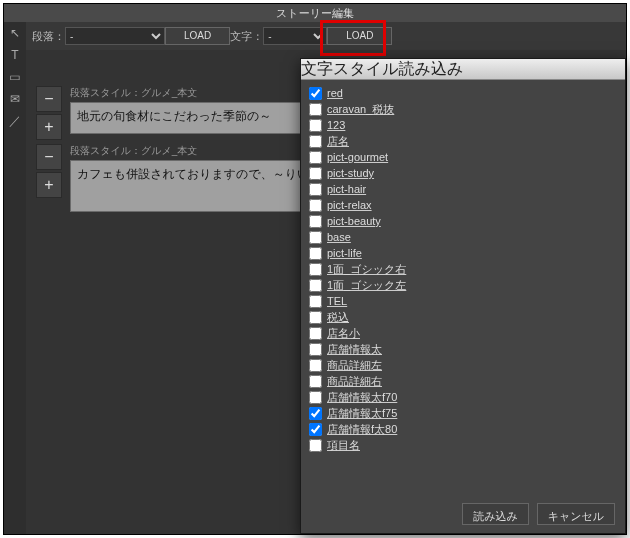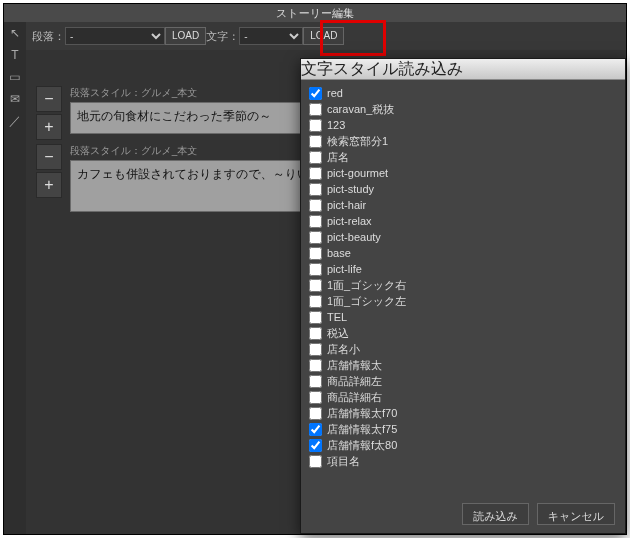--- a/index.html
+++ b/index.html
@@ -4,38 +4,38 @@
 <style>
   html,body{margin:0;padding:0;width:630px;height:538px;background:#fff;font-family:"Hiragino Kaku Gothic ProN","Meiryo",sans-serif;font-size:11px;color:#ccc;overflow:hidden;}
   .frame{position:absolute;left:3px;top:3px;width:624px;height:532px;box-sizing:border-box;border:1px solid #000;background:#333;}
   .titlebar{position:absolute;left:0;top:0;right:0;height:18px;background:#4a4a4a;color:#ddd;text-align:center;line-height:18px;font-size:11px;}
   .leftrail{position:absolute;left:0;top:18px;width:22px;bottom:0;background:#2e2e2e;border-right:1px solid #1e1e1e;}
   .leftrail div{width:22px;height:22px;display:flex;align-items:center;justify-content:center;color:#aaa;font-size:12px;}
   .toolbar{position:absolute;left:22px;top:18px;right:0;height:28px;background:#383838;display:flex;align-items:center;padding:0 6px;gap:0;color:#bbb;}
   .toolbar select{background:#2d2d2d;color:#ccc;border:1px solid #555;height:18px;font-size:10px;}
   .sel-para{width:100px;}
   .sel-char{width:64px;}
-  .btn{background:#3e3e3e;border:1px solid #666;color:#ddd;height:18px;font-size:10px;padding:0 6px;line-height:16px;cursor:pointer;}
+  .btn{background:#3e3e3e;border:1px solid #666;color:#ddd;height:18px;font-size:10px;padding:0 18px;line-height:16px;cursor:pointer;}
   .redbox{position:absolute;border:3px solid #e00000;pointer-events:none;}
   .content{position:absolute;left:22px;top:46px;right:0;bottom:0;background:#333;}
   .block{position:absolute;left:10px;right:14px;}
   .blk1{top:36px;}
   .blk2{top:94px;}
   .sq{width:24px;height:24px;background:#444;border:1px solid #2a2a2a;color:#ddd;display:flex;align-items:center;justify-content:center;font-size:16px;position:absolute;left:0;}
   .sq.minus{top:0;}
   .sq.plus{top:28px;}
   .story{position:absolute;left:34px;right:0;top:0;}
   .stylelab{font-size:10px;color:#9a9a9a;margin-bottom:2px;}
   .textbody{background:#a0a0a0;color:#111;border:1px solid #6a6a6a;padding:5px 6px;font-size:12px;line-height:1.45;}
   .textbody.short{height:20px;overflow:hidden;}
   .textbody.tall{height:40px;overflow:hidden;}
   
   .modal{position:absolute;left:296px;top:54px;width:324px;height:474px;background:#444;border:1px solid #1a1a1a;box-shadow:0 4px 14px rgba(0,0,0,.6);}
   .modal .mtitle{height:20px;background:linear-gradient(#eee,#c8c8c8);color:#222;line-height:20px;font-size:16px;border-bottom:1px solid #888;}
-  .modal .mlist{position:absolute;left:8px;right:8px;top:26px;bottom:40px;overflow:auto;}
+  .modal .mlist{position:absolute;left:8px;right:8px;top:26px;bottom:40px;overflow:auto;text-decoration:underline;}
   .modal .row{display:flex;align-items:center;height:16px;gap:5px;color:#ddd;font-size:11px;}
   .modal .row input{margin:0;}
   .modal .mbuttons{position:absolute;right:10px;bottom:8px;display:flex;gap:8px;}
   .mbuttons .btn{height:22px;padding:4px 10px;font-size:11px;}
   
   .modal .mlist::-webkit-scrollbar{width:10px;background:#3a3a3a;}
   .modal .mlist::-webkit-scrollbar-thumb{background:#666;}
 </style>
 </head>
 <body>
@@ -92,24 +92,20 @@
           <input type="checkbox" checked="" style="">
           <span>red</span>
         </div>
         <div class="row">
           <input type="checkbox" style="">
           <span>caravan_税抜</span>
         </div>
         <div class="row">
           <input type="checkbox" style="">
           <span>123</span>
-        </div>
-        <div class="row">
-          <input type="checkbox" style="">
-          <span>検索窓部分1</span>
         </div>
         <div class="row">
           <input type="checkbox" style="">
           <span>店名</span>
         </div>
         <div class="row">
           <input type="checkbox" style="">
           <span>pict-gourmet</span>
         </div>
         <div class="row">

